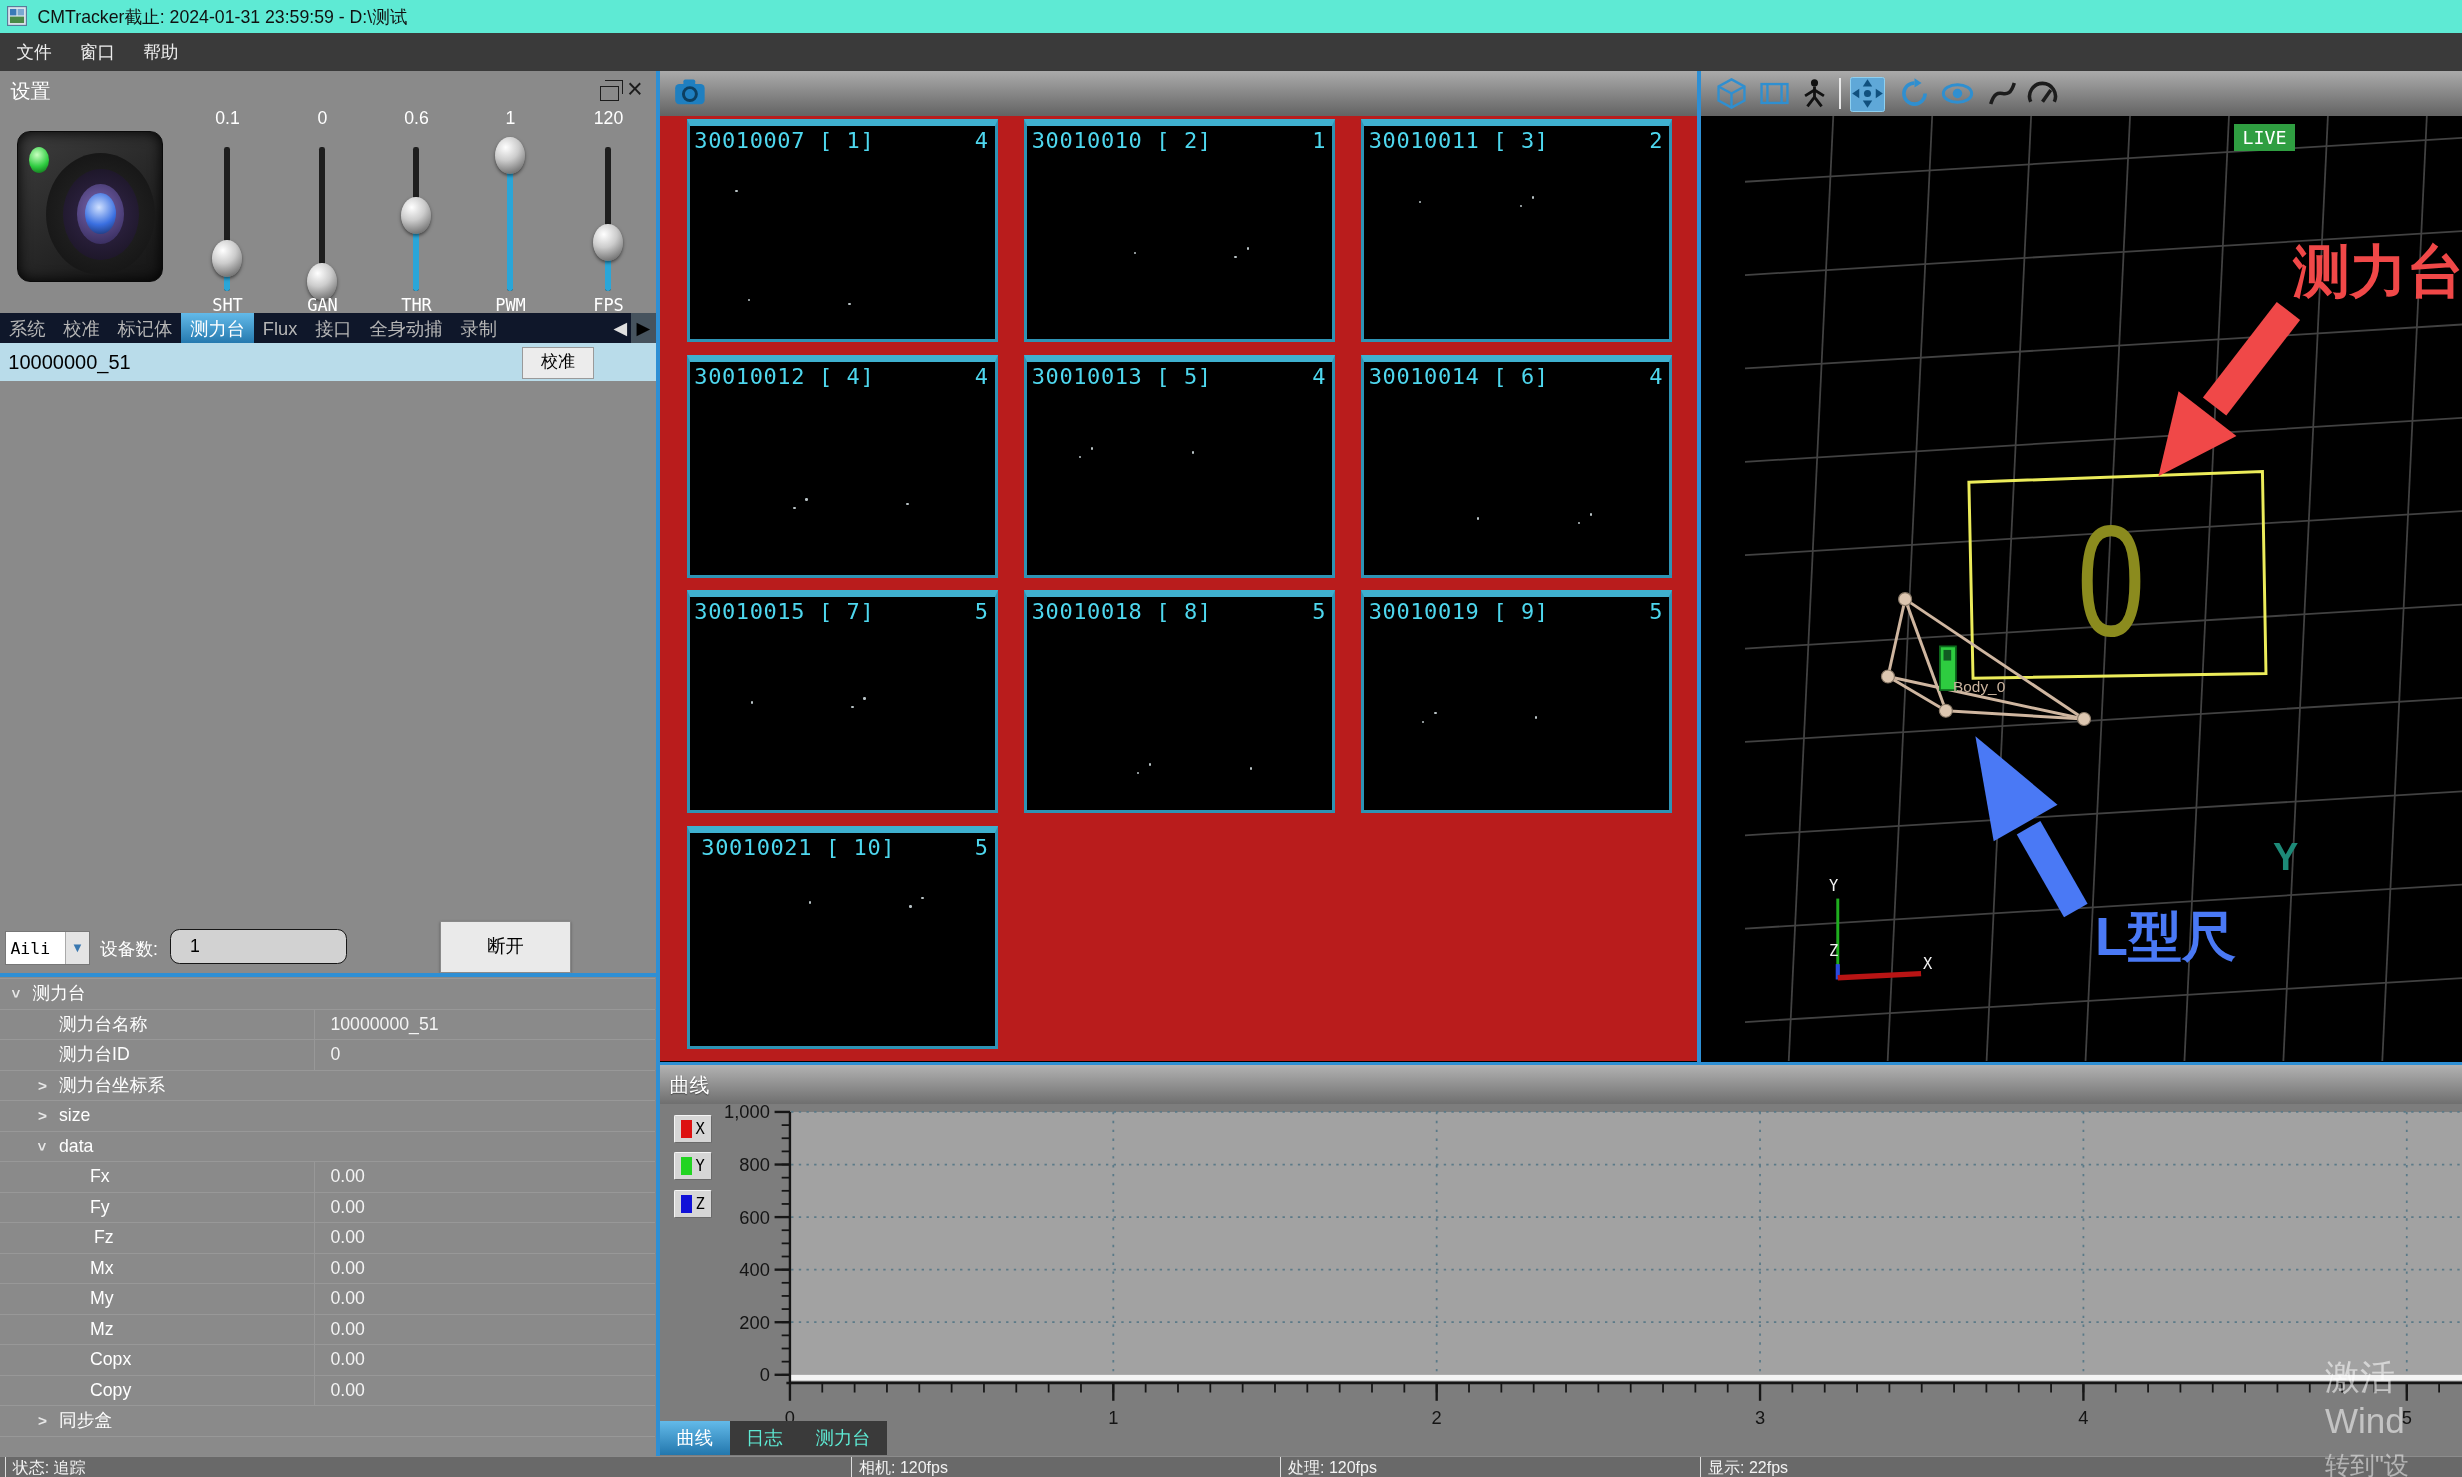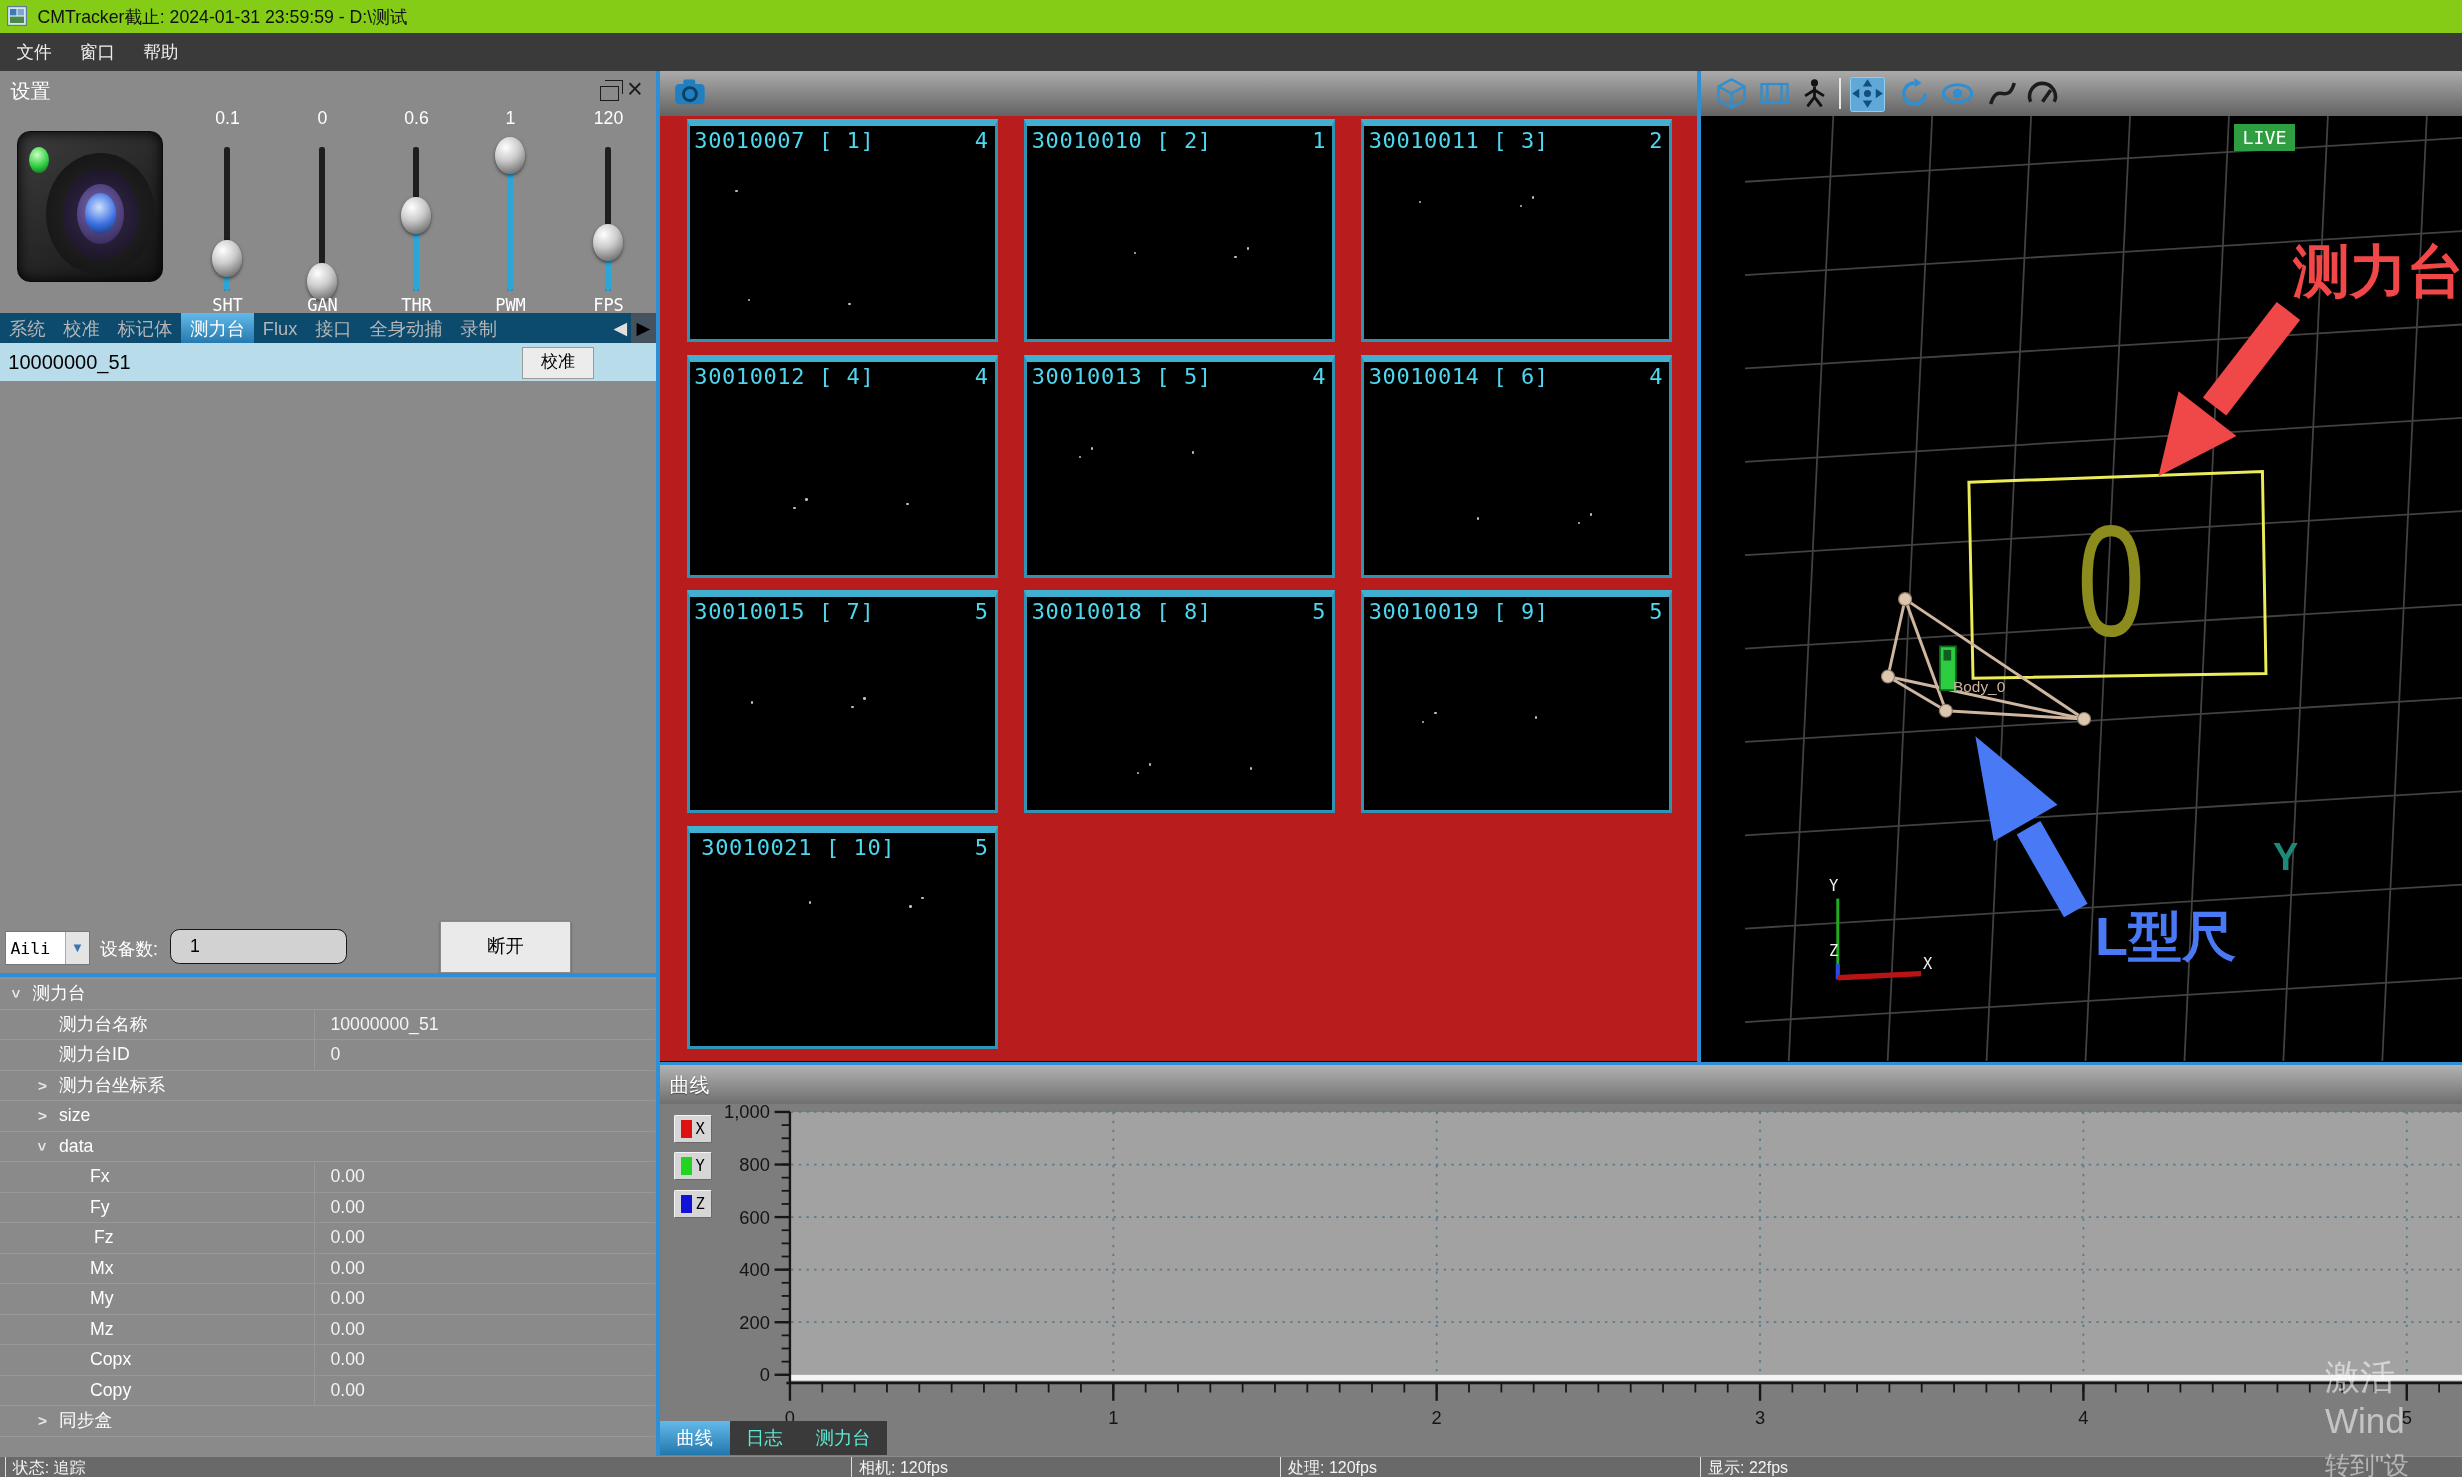--- a/index.html
+++ b/index.html
@@ -4,21 +4,21 @@
 <style>
   html,body{margin:0;padding:0;}
   body{
     width:2462px;height:1478px;position:relative;overflow:hidden;
     background:#000;font-family:"Liberation Sans","DejaVu Sans",sans-serif;
     -webkit-font-smoothing:antialiased;
   }
   .abs{position:absolute;}
 
   
-  #titlebar{left:0;top:0;width:2462px;height:33px;background:#84cc16;color:#111;
+  #titlebar{left:0;top:0;width:2462px;height:33px;background:#5eead4;color:#111;
     display:flex;align-items:center;border-bottom:0.6px solid #c9c9c9;}
   #titlebar .app-icon{margin:0 10.6px 0 7px;}
   #titlebar .title{font-size:17.7px;}
   #menubar{left:0;top:33px;width:2462px;height:38px;background:#3a3a3a;display:flex;align-items:center;}
   .menu-item{color:#ececec;font-size:17.7px;padding:0 14px;line-height:38px;}
   .menu-item:first-child{margin-left:2.4px;}
 
   
   #left-panel{left:0;top:71px;width:656px;height:1385px;background:#8a8a8a;overflow:hidden;}
   #settings-title{left:10.6px;top:7px;font-size:20px;color:#fff;}
@@ -41,21 +41,21 @@
   .slider-wrap{width:83px;height:213px;}
   .slider-value{left:0;top:0;width:83px;text-align:center;color:#fff;font-size:17.7px;}
   .slider-track{left:38px;top:39px;width:5.9px;height:144px;background:#1e1e1e;border-radius:2.4px;}
   .slider-fill{left:38px;width:5.9px;background:#2aa6d8;border-radius:2.4px;}
   .slider-handle{left:26px;width:29.5px;height:37px;border-radius:50%;
     background:radial-gradient(circle at 36% 28%,#ffffff,#cccccc 40%,#6e6e6e 85%);
     box-shadow:0 1.8px 3.5px rgba(0,0,0,.5);}
   .slider-name{left:0;top:187px;width:83px;text-align:center;color:#fff;font-size:17px;
     font-family:"DejaVu Sans Mono",monospace;}
 
-  #settings-tabs{left:0;top:242px;width:656px;height:31px;background:#0c4a6e;
+  #settings-tabs{left:0;top:242px;width:656px;height:31px;background:#0f172a;
     display:flex;align-items:stretch;overflow:hidden;}
   .stab{color:#b5b5b5;font-size:18.3px;line-height:31px;padding:0 8.9px;white-space:nowrap;}
   .stab.active{background:linear-gradient(#63bae9,#2377ad);color:#fff;}
   #tab-scroll{margin-left:auto;display:flex;align-items:center;}
   #tab-scroll .left{color:#e0e0e0;font-size:17.7px;padding:0 3.5px;}
   #tab-scroll .right{color:#000;font-size:17.7px;padding:0 5.9px;background:#46535e;line-height:31px;}
 
   #device-row{left:0;top:272px;width:656px;height:38px;background:#b9dcea;}
   #device-row .name{left:8.3px;top:0;font-size:20px;color:#000;line-height:38px;}
   #calibrate-btn{left:522px;top:4.1px;width:70px;height:29.5px;background:#ececec;border:1.2px solid #9a9a9a;

